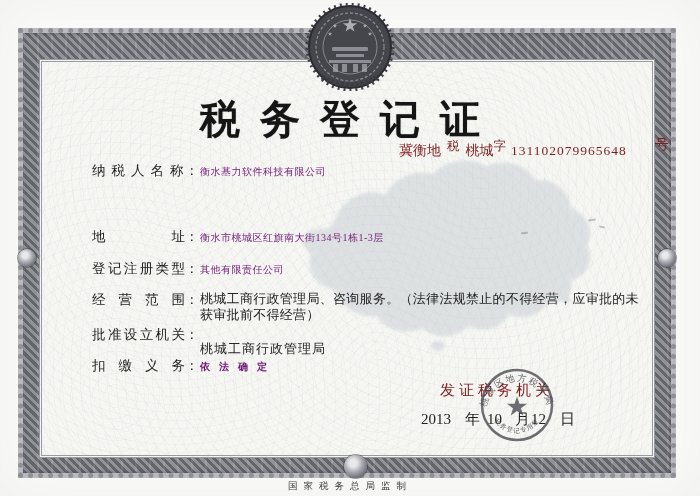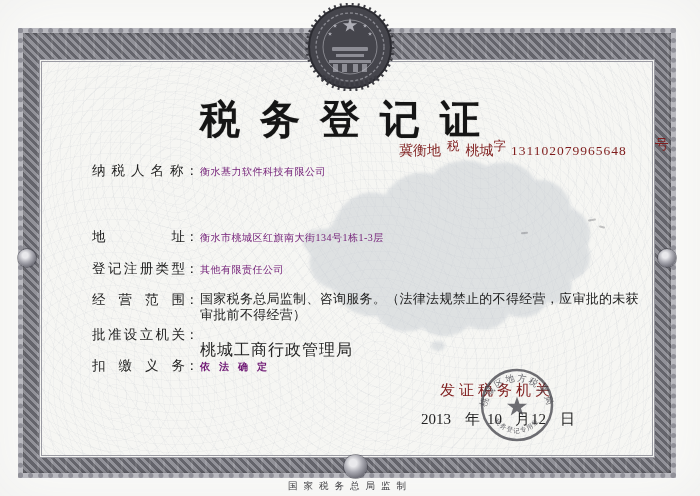--- a/index.html
+++ b/index.html
@@ -70,21 +70,21 @@
   .ls5{letter-spacing:6px;}
   .ls6{letter-spacing:2.4px;}
   .lbl-condensed{transform:scaleX(0.68);transform-origin:0 50%;}
   .colon{display:inline-block;width:12px;}
   .val{font-size:10px;letter-spacing:0.5px;margin-left:3px;color:#701a75;}
   .val-wrap{
     display:inline-block;vertical-align:top;white-space:normal;
     width:452px;font-size:13px;line-height:16px;letter-spacing:0.3px;margin-left:3px;
   }
   .val-spaced{letter-spacing:9px;font-weight:bold;}
-  .row-value-line{position:absolute;left:200px;top:340px;font-size:16px;letter-spacing:1px;color:#242424;}
+  .row-value-line{position:absolute;left:200px;top:340px;font-size:13px;letter-spacing:1px;color:#242424;}
   .issuer{position:absolute;left:440px;top:381px;font-size:15px;letter-spacing:4px;color:#7f1d1d;}
   .dateline{position:absolute;left:421px;top:410px;font-size:15px;white-space:nowrap;color:#222;}
   .dateline .d-year{margin-right:14px;}
   .dateline .d-yu{margin-right:7px;}
   .dateline .d-month{margin-right:13px;margin-top:8px;}
   .dateline .d-mu{margin-right:1px;}
   .dateline .d-day{margin-right:14px;}
   .seal{position:absolute;left:477px;top:365px;z-index:6;opacity:0.88;}
   .footer{
     position:absolute;left:0;right:0;top:480px;text-align:center;
@@ -154,21 +154,21 @@
 
     <div class="row" style="top:228px">
       <span class="lbl ls2">地址</span><span class="colon">：</span><span class="val">衡水市桃城区红旗南大街134号1栋1-3层</span>
     </div>
 
     <div class="row" style="top:260px">
       <span class="lbl ls6">登记注册类型</span><span class="colon">：</span><span class="val">其他有限责任公司</span>
     </div>
 
     <div class="row" style="top:291px">
-      <span class="lbl ls4">经营范围</span><span class="colon">：</span><span class="val-wrap">国家税务总局监制、咨询服务。（法律法规禁止的不得经营，应审批的未获审批前不得经营）</span>
+      <span class="lbl ls4">经营范围</span><span class="colon">：</span><span class="val-wrap">桃城工商行政管理局、咨询服务。（法律法规禁止的不得经营，应审批的未获审批前不得经营）</span>
     </div>
 
     <div class="row" style="top:326px">
       <span class="lbl ls6">批准设立机关</span><span class="colon">：</span>
     </div>
     <div class="row-value-line">桃城工商行政管理局</div>
 
     <div class="row" style="top:357px">
       <span class="lbl ls4">扣缴义务</span><span class="colon">：</span><span class="val val-spaced">依法确定</span>
     </div>

